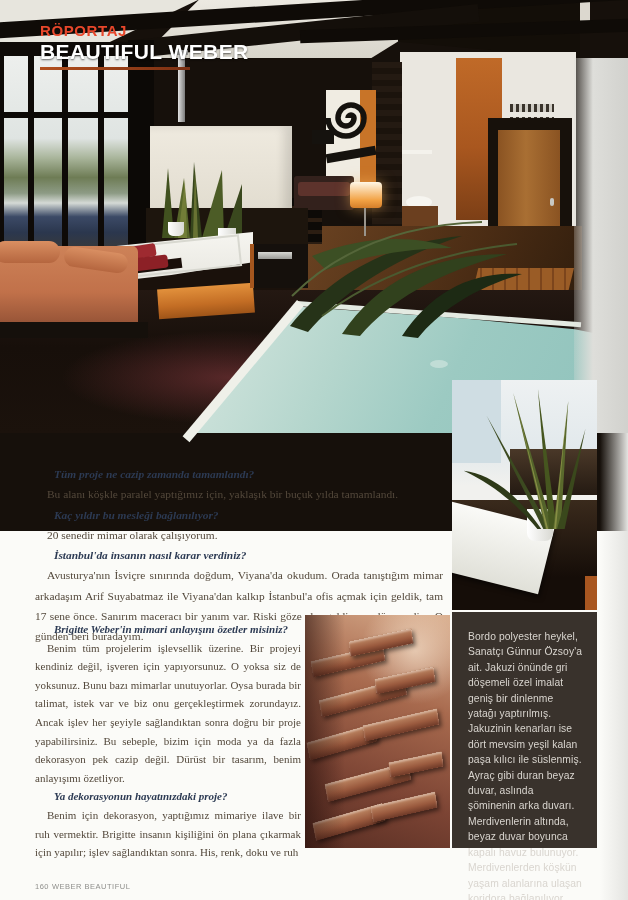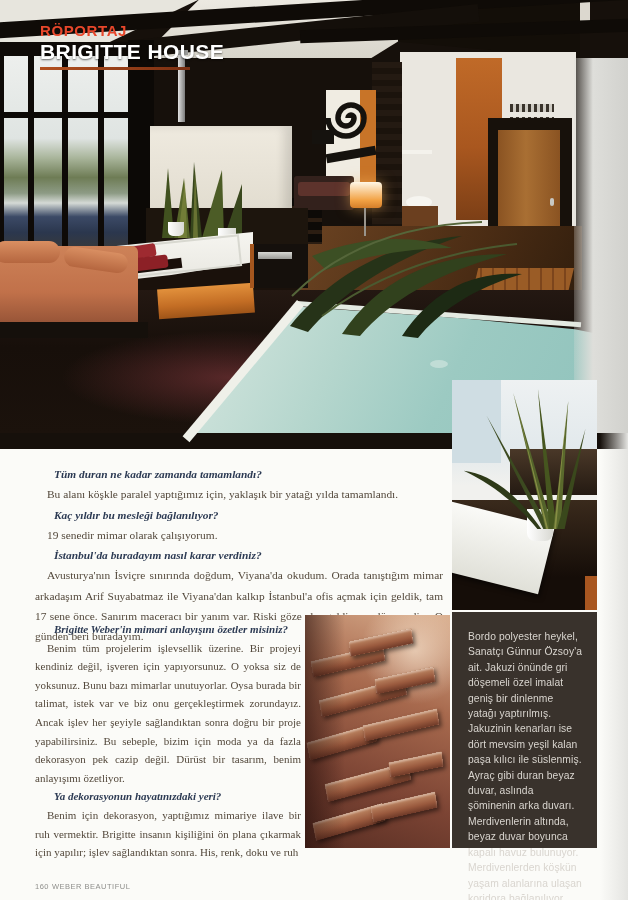--- a/index.html
+++ b/index.html
@@ -2,21 +2,21 @@
 <html><head>
 <meta charset="utf-8">
 <title>Magazine Interview Page</title>
 <style>
   html,body{margin:0;padding:0;}
   body{width:628px;height:900px;position:relative;background:#fbfbf8;overflow:hidden;
        font-family:"Liberation Sans","DejaVu Sans",sans-serif;}
   .abs{position:absolute;}
 
   
-  .hero{left:0;top:0;width:628px;height:449px;overflow:hidden;background:#16100b;}
+  .hero{left:0;top:0;width:628px;height:531px;overflow:hidden;background:#16100b;}
   .hero *{position:absolute;}
   .ceil-a{left:-12px;top:0;width:210px;height:62px;background:#e7e5dd;
           clip-path:polygon(0 0,100% 0,38% 100%,0 100%);}
   .ceil-b{left:105px;top:0;width:360px;height:58px;background:linear-gradient(#ece9e1,#d8d5cb);
           clip-path:polygon(10% 100%,26% 0,100% 0,74% 100%);}
   .ceil-c{left:440px;top:0;width:150px;height:42px;background:#dcd8cf;
           clip-path:polygon(0 100%,18% 0,100% 0,100% 55%);}
   .corner-dark{left:398px;top:0;width:182px;height:58px;background:#130e08;
           clip-path:polygon(0 0,100% 0,100% 100%,0 72%);}
   .beam1{left:-20px;top:2px;width:700px;height:16px;background:#0f0b07;transform:rotate(-3.5deg);}
@@ -241,38 +241,38 @@
     <path d="M60 138 C95 85 150 58 225 58 C152 78 108 105 78 140 Z" fill="#31411d"></path>
     <path d="M120 140 C150 95 190 75 240 78 C192 92 158 115 136 142 Z" fill="#1d2a14"></path>
     <path d="M30 60 C80 40 130 38 170 52 C128 52 80 60 44 74 Z" fill="#3c4f24"></path>
     <path d="M10 100 Q80 30 200 26" stroke="#55663a" stroke-width="2" fill="none"></path>
     <path d="M40 120 Q120 60 235 48" stroke="#4a5a30" stroke-width="2" fill="none"></path>
   </svg>
   <div class="lightband"></div>
 
   <header class="hero-header">
     <span class="kicker">RÖPORTAJ</span>
-    <span class="h-title">BRIGITTE HOUSE</span>
+    <span class="h-title">BEAUTIFUL WEBER</span>
     <span class="h-rule"></span>
   </header>
 </figure>
 
 <section class="article-wide">
-  <p class="q">Tüm duran ne kadar zamanda tamamlandı?</p>
-  <p class="a">Bu alanı köşkle paralel yaptığımız için, yaklaşık bir yatağı yılda tamamlandı.</p>
+  <p class="q">Tüm proje ne cazip zamanda tamamlandı?</p>
+  <p class="a">Bu alanı köşkle paralel yaptığımız için, yaklaşık bir buçuk yılda tamamlandı.</p>
   <p class="q">Kaç yıldır bu mesleği bağlanılıyor?</p>
-  <p class="a">19 senedir mimar olarak çalışıyorum.</p>
-  <p class="q">İstanbul'da buradayım nasıl karar verdiniz?</p>
+  <p class="a">20 senedir mimar olarak çalışıyorum.</p>
+  <p class="q">İstanbul'da insanın nasıl karar verdiniz?</p>
   <p class="a">Avusturya'nın İsviçre sınırında doğdum, Viyana'da okudum. Orada tanıştığım mimar arkadaşım Arif Suyabatmaz ile Viyana'dan kalkıp İstanbul'a ofis açmak için geldik, tam 17 sene önce. Sanırım maceracı bir yanım var. Riski göze alıp geldim ve dönemedim. O günden beri buradayım.</p>
 </section>
 
 <section class="article-narrow">
   <p class="q">Brigitte Weber'in mimari anlayışını özetler misiniz?</p>
   <p class="a">Benim tüm projelerim işlevsellik üzerine. Bir projeyi kendiniz değil, işveren için yapıyorsunuz. O yoksa siz de yoksunuz. Bunu bazı mimarlar unutuyorlar. Oysa burada bir talimat, istek var ve biz onu gerçekleştirmek zorundayız. Ancak işlev her şeyiyle sağlandıktan sonra doğru bir proje yapabilirsiniz. Bu sebeple, bizim için moda ya da fazla dekorasyon pek cazip değil. Dürüst bir tasarım, benim anlayışımı özetliyor.</p>
-  <p class="q">Ya dekorasyonun hayatınızdaki yeri?</p>
+  <p class="q">Ya dekorasyonun hayatınızdaki proje?</p>
   <p class="a">Benim için dekorasyon, yaptığımız mimariye ilave bir ruh vermektir. Brigitte insanın kişiliğini ön plana çıkarmak için yapılır; işlev sağlandıktan sonra. His, renk, doku ve ruh</p>
 </section>
 
 <figure class="abs brick-photo" style="margin:0;">
   <div class="bp-glow"></div>
   <div class="brick" style="left:6px;top:38px;width:74px;height:16px;transform:rotate(-9deg) skewY(-4deg);"></div>
   <div class="brick" style="left:44px;top:20px;width:64px;height:15px;transform:rotate(-8deg) skewY(-4deg);"></div>
   <div class="brick" style="left:14px;top:74px;width:88px;height:17px;transform:rotate(-10deg) skewY(-5deg);"></div>
   <div class="brick" style="left:70px;top:58px;width:60px;height:15px;transform:rotate(-8deg) skewY(-4deg);"></div>
   <div class="brick" style="left:2px;top:118px;width:70px;height:18px;transform:rotate(-11deg) skewY(-5deg);"></div>

